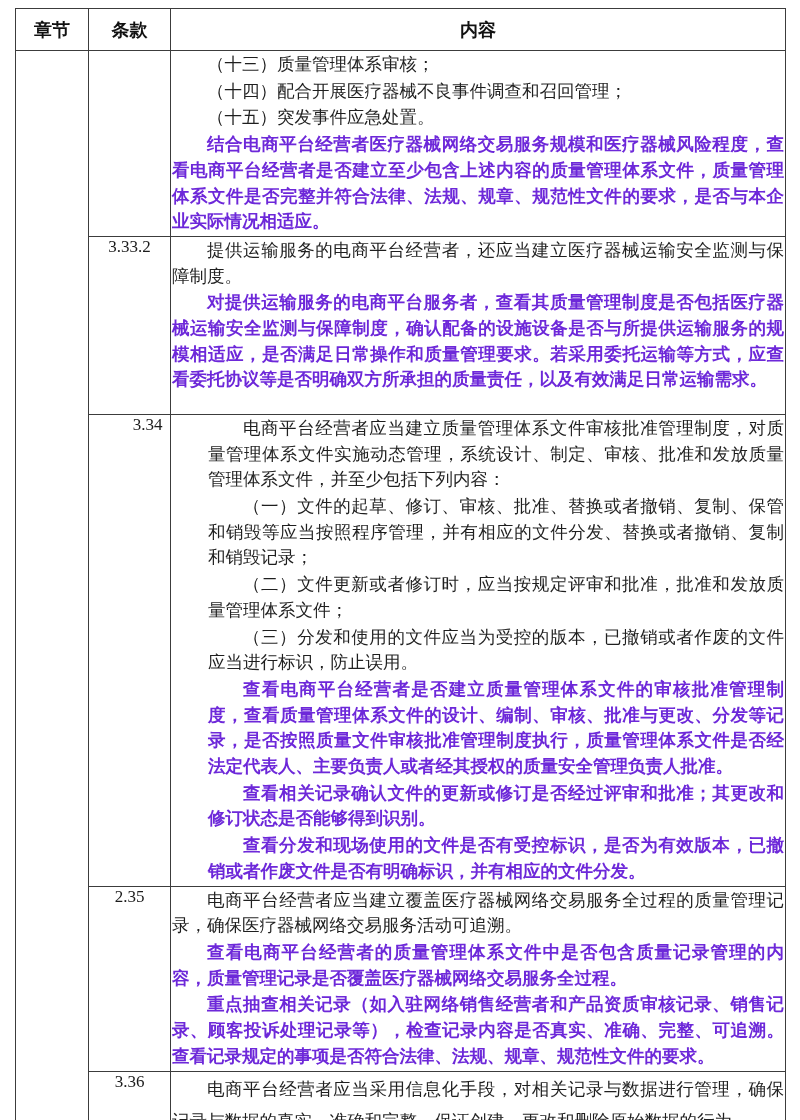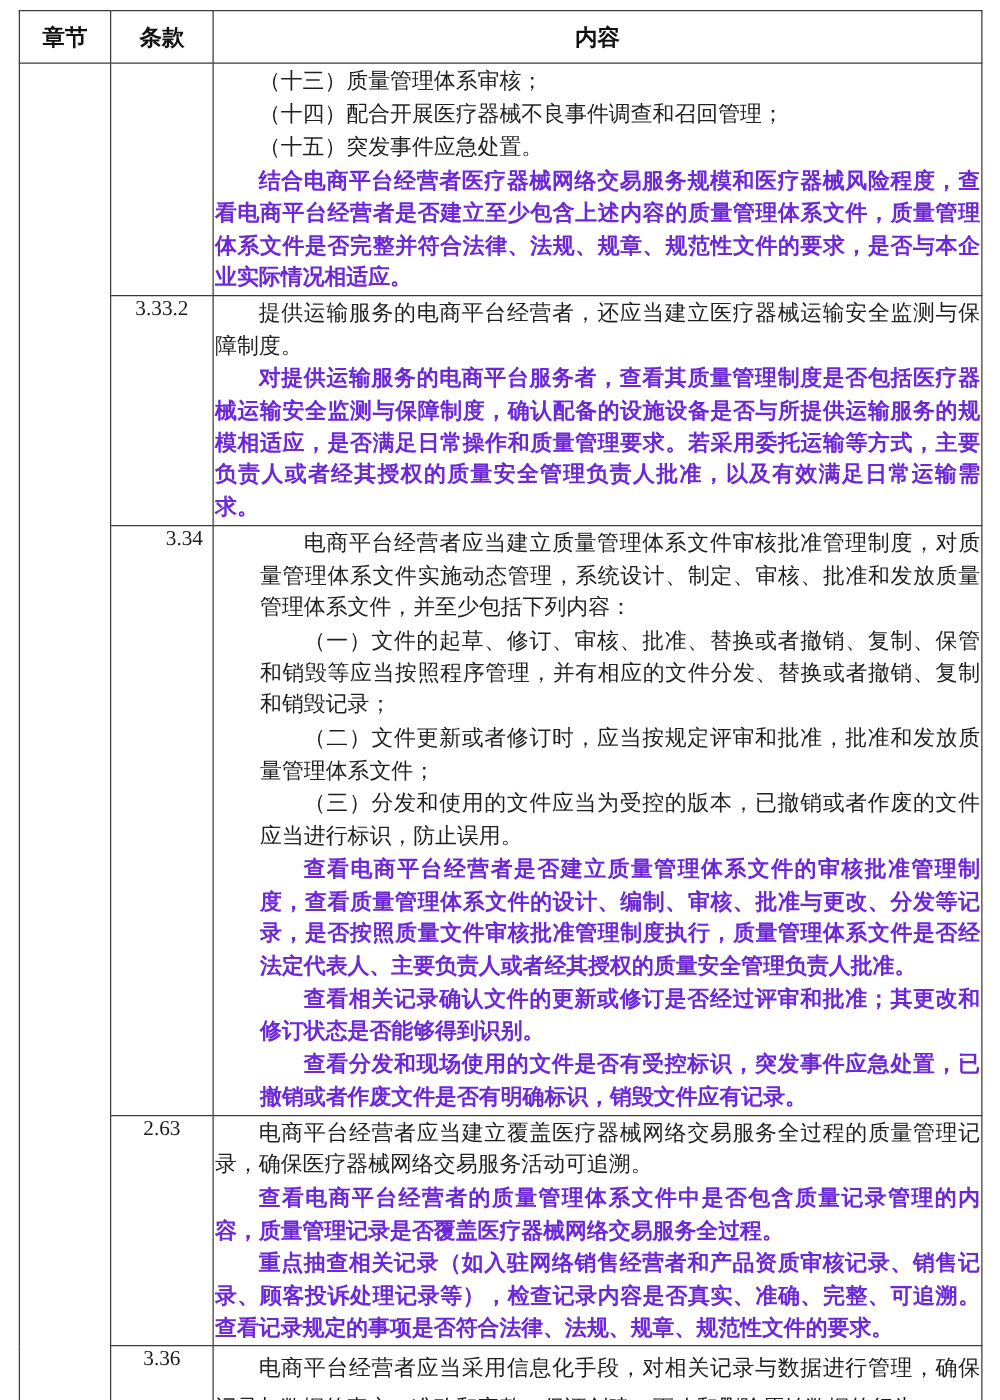--- a/index.html
+++ b/index.html
@@ -101,39 +101,39 @@
           <p class="song">（十四）配合开展医疗器械不良事件调查和召回管理；</p>
           <p class="song">（十五）突发事件应急处置。</p>
           <p class="hei">结合电商平台经营者医疗器械网络交易服务规模和医疗器械风险程度，查看电商平台经营者是否建立至少包含上述内容的质量管理体系文件，质量管理体系文件是否完整并符合法律、法规、规章、规范性文件的要求，是否与本企业实际情况相适应。</p>
         </td>
       </tr>
 
       <tr class="row-2">
         <td class="clause-cell">3.33.2</td>
         <td class="content-cell">
           <p class="song">提供运输服务的电商平台经营者，还应当建立医疗器械运输安全监测与保障制度。</p>
-          <p class="hei">对提供运输服务的电商平台服务者，查看其质量管理制度是否包括医疗器械运输安全监测与保障制度，确认配备的设施设备是否与所提供运输服务的规模相适应，是否满足日常操作和质量管理要求。若采用委托运输等方式，主要负责人或者经其授权的质量安全管理负责人批准，以及有效满足日常运输需求。</p>
+          <p class="hei">对提供运输服务的电商平台服务者，查看其质量管理制度是否包括医疗器械运输安全监测与保障制度，确认配备的设施设备是否与所提供运输服务的规模相适应，是否满足日常操作和质量管理要求。若采用委托运输等方式，应查看委托协议等是否明确双方所承担的质量责任，以及有效满足日常运输需求。</p>
         </td>
       </tr>
 
       <tr class="row-3">
         <td class="clause-cell">3.34</td>
         <td class="content-cell">
           <p class="song">电商平台经营者应当建立质量管理体系文件审核批准管理制度，对质量管理体系文件实施动态管理，系统设计、制定、审核、批准和发放质量管理体系文件，并至少包括下列内容：</p>
           <p class="song">（一）文件的起草、修订、审核、批准、替换或者撤销、复制、保管和销毁等应当按照程序管理，并有相应的文件分发、替换或者撤销、复制和销毁记录；</p>
           <p class="song">（二）文件更新或者修订时，应当按规定评审和批准，批准和发放质量管理体系文件；</p>
           <p class="song">（三）分发和使用的文件应当为受控的版本，已撤销或者作废的文件应当进行标识，防止误用。</p>
           <p class="hei">查看电商平台经营者是否建立质量管理体系文件的审核批准管理制度，查看质量管理体系文件的设计、编制、审核、批准与更改、分发等记录，是否按照质量文件审核批准管理制度执行，质量管理体系文件是否经法定代表人、主要负责人或者经其授权的质量安全管理负责人批准。</p>
           <p class="hei">查看相关记录确认文件的更新或修订是否经过评审和批准；其更改和修订状态是否能够得到识别。</p>
-          <p class="hei">查看分发和现场使用的文件是否有受控标识，突发事件应急处置，已撤销或者作废文件是否有明确标识，销毁文件应有记录。</p>
+          <p class="hei">查看分发和现场使用的文件是否有受控标识，是否为有效版本，已撤销或者作废文件是否有明确标识，并有相应的文件分发。</p>
         </td>
       </tr>
 
       <tr class="row-4">
-        <td class="clause-cell">2.63</td>
+        <td class="clause-cell">2.35</td>
         <td class="content-cell">
           <p class="song">电商平台经营者应当建立覆盖医疗器械网络交易服务全过程的质量管理记录，确保医疗器械网络交易服务活动可追溯。</p>
           <p class="hei">查看电商平台经营者的质量管理体系文件中是否包含质量记录管理的内容，质量管理记录是否覆盖医疗器械网络交易服务全过程。</p>
           <p class="hei">重点抽查相关记录（如入驻网络销售经营者和产品资质审核记录、销售记录、顾客投诉处理记录等），检查记录内容是否真实、准确、完整、可追溯。查看记录规定的事项是否符合法律、法规、规章、规范性文件的要求。</p>
         </td>
       </tr>
 
       <tr class="row-5">
         <td class="clause-cell">3.36</td>
         <td class="content-cell">

